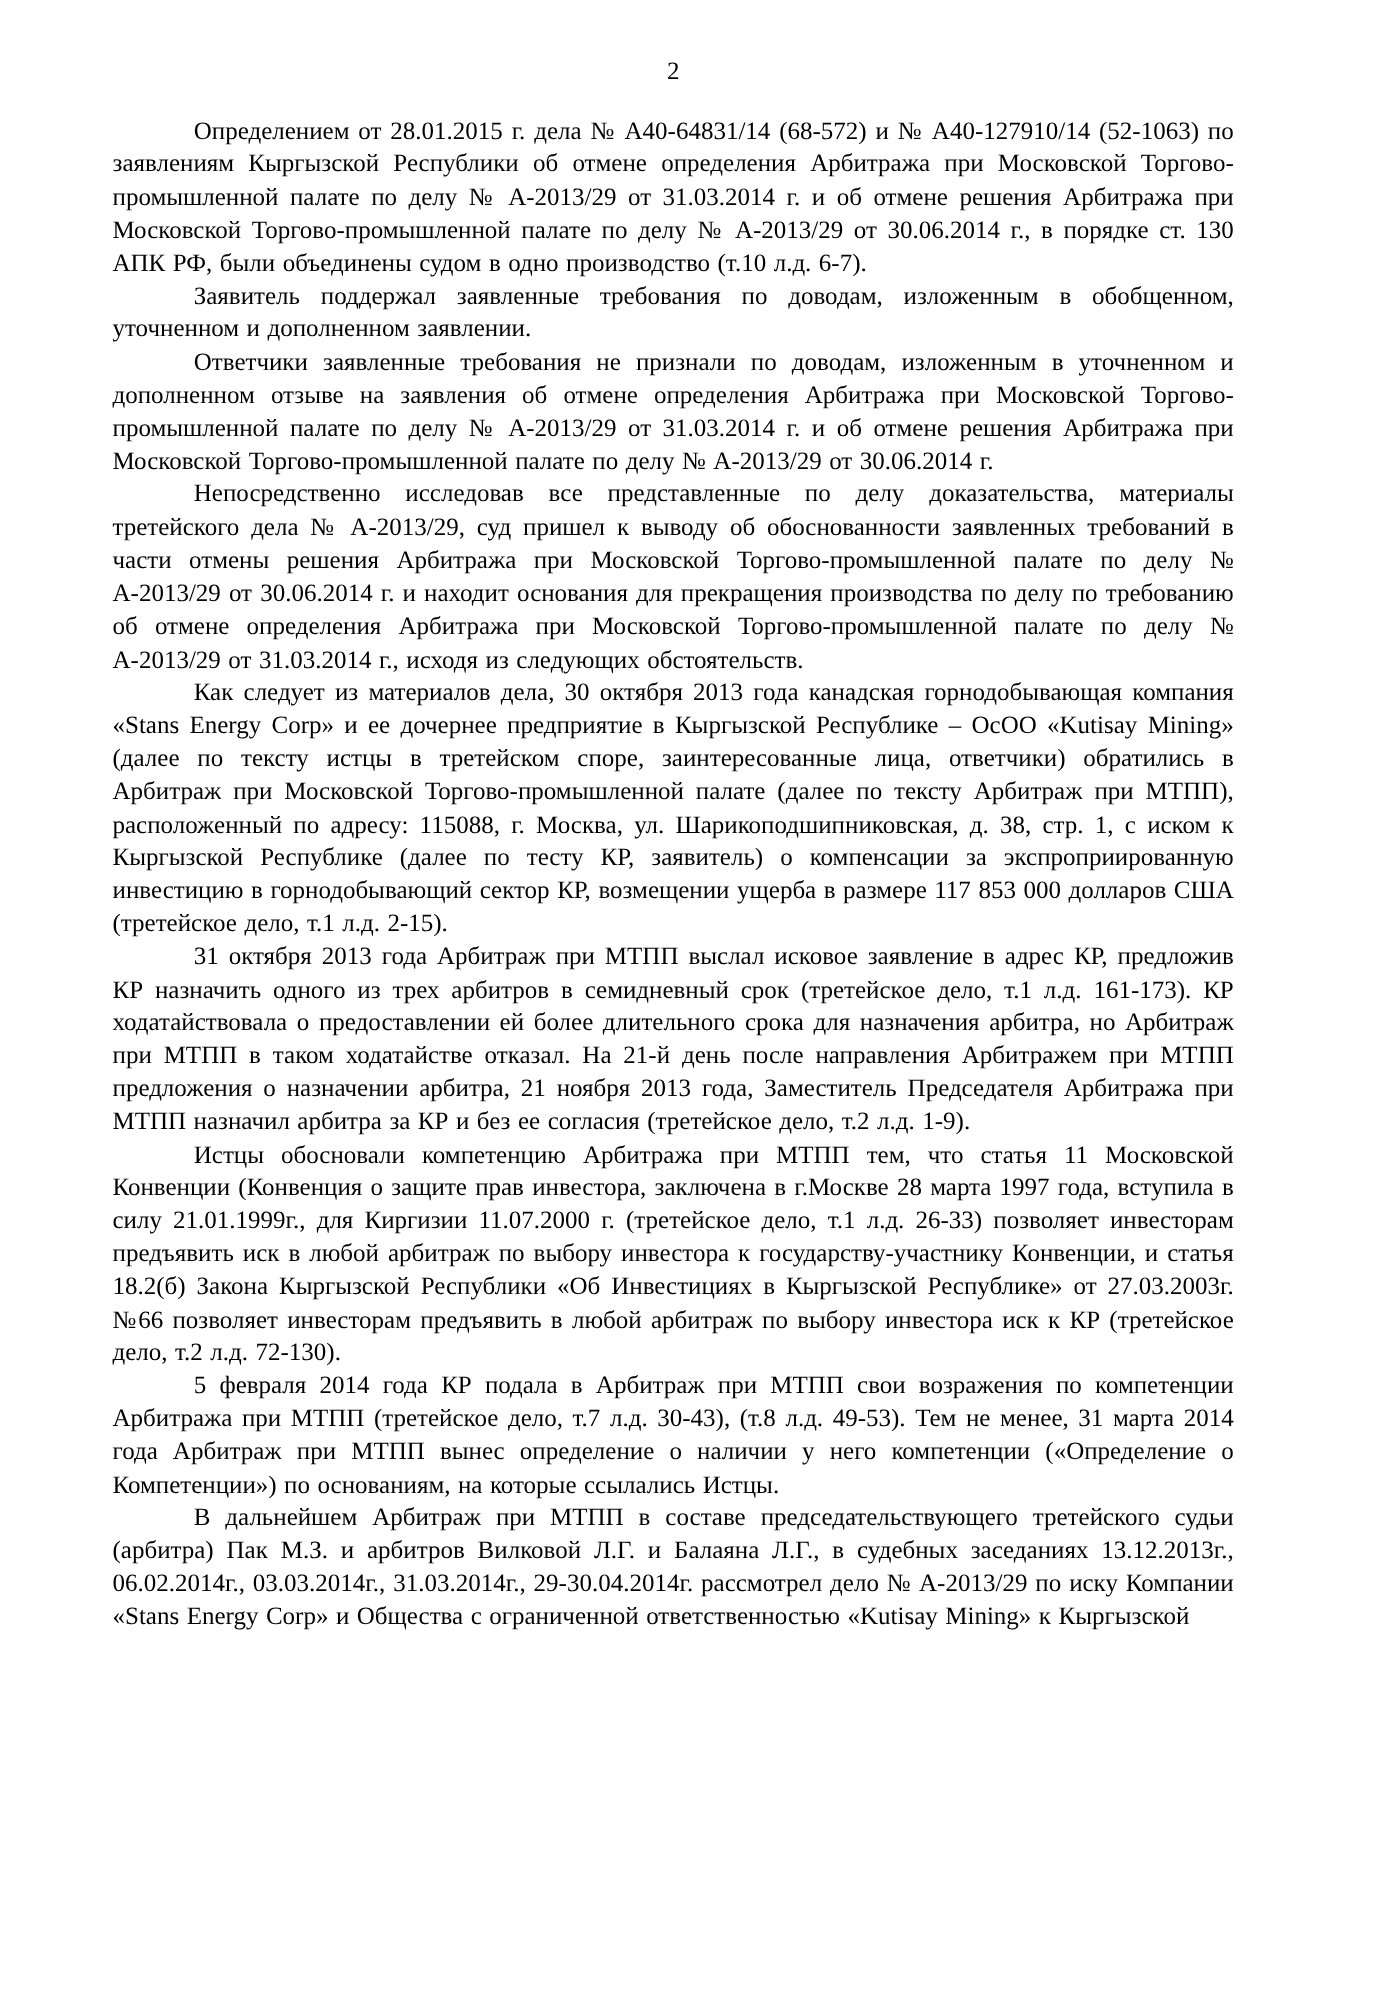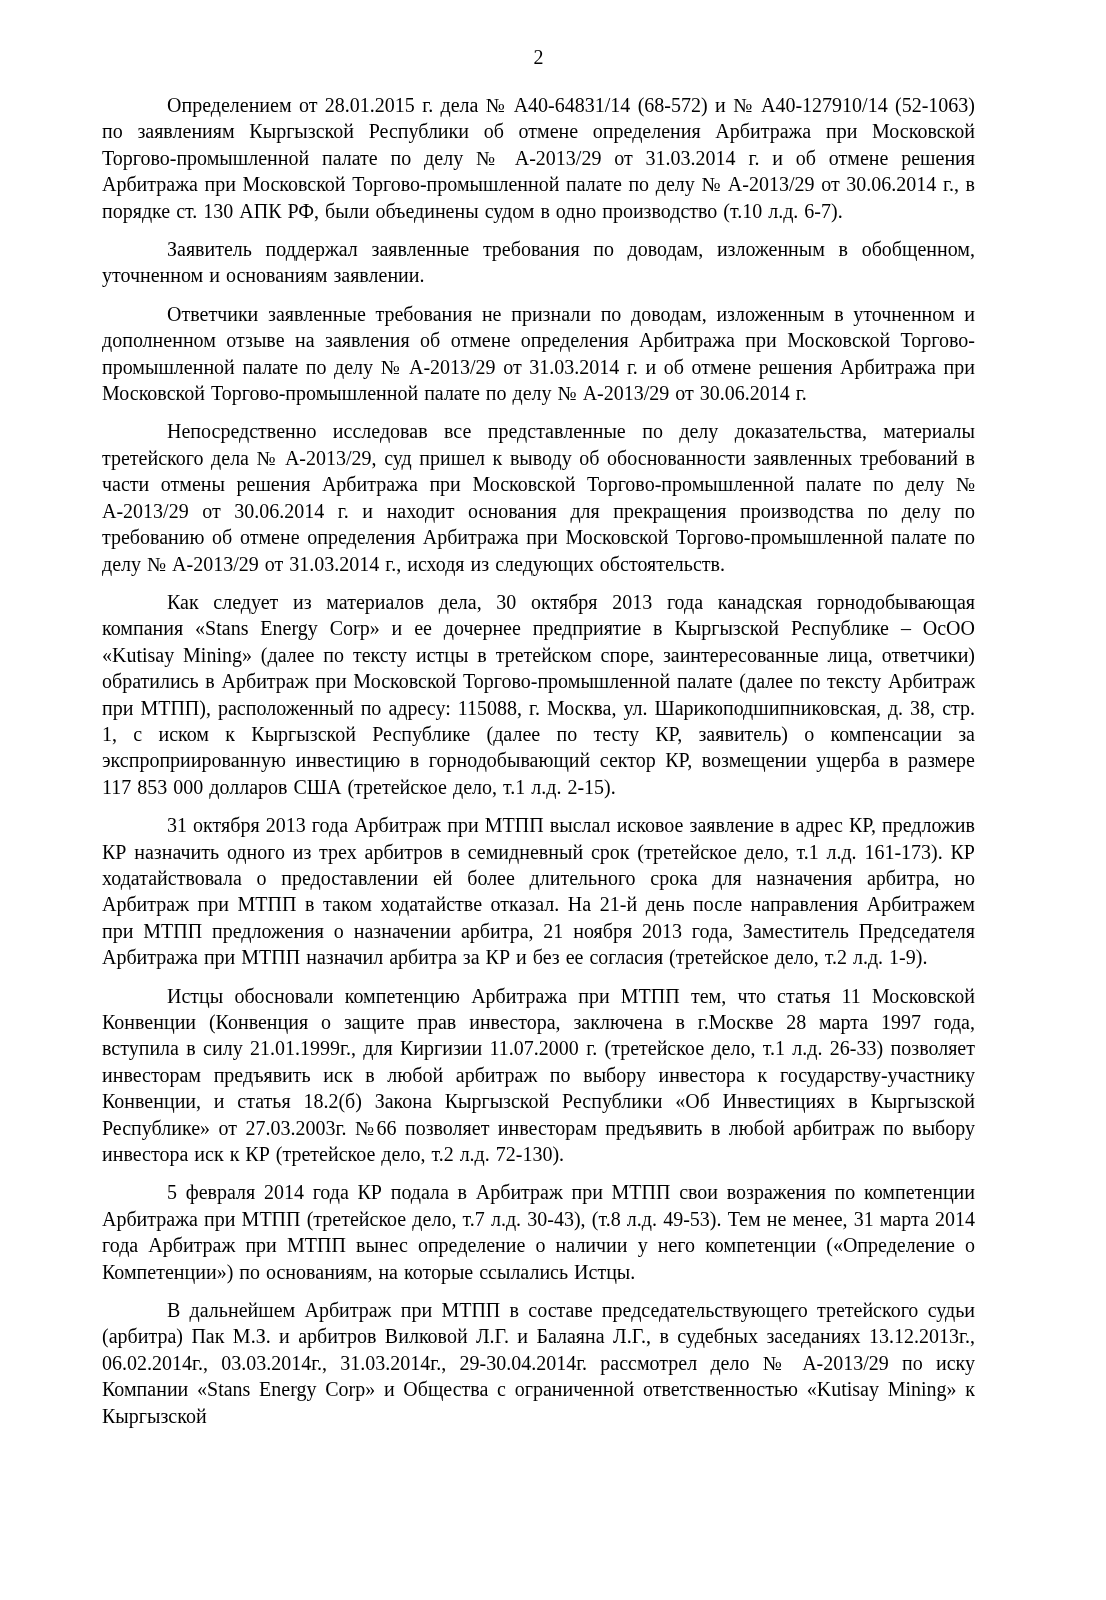--- a/index.html
+++ b/index.html
@@ -19,35 +19,35 @@
     font-size: 20px;
     line-height: 26.4px;
     overflow: hidden;
   }
   .page-number {
     text-align: center;
     line-height: 26px;
     margin: 0 0 22px 0;
   }
   .doc-body p.para {
-    margin: 12px;
+    margin: 0;
     padding: 0;
     text-align: justify;
     text-indent: 65px;
     word-spacing: 1px;
   }
 </style>
 </head>
 <body>
 
 <div class="page">
   <div class="page-number">2</div>
   <div class="doc-body">
       <p class="para">Определением от 28.01.2015 г. дела № А40-64831/14 (68-572) и № А40-127910/14 (52-1063) по заявлениям Кыргызской Республики об отмене определения Арбитража при Московской Торгово-промышленной палате по делу № А-2013/29 от 31.03.2014 г. и об отмене решения Арбитража при Московской Торгово-промышленной палате по делу № А-2013/29 от 30.06.2014 г., в порядке ст. 130 АПК РФ, были объединены судом в одно производство (т.10 л.д. 6-7).</p>
-      <p class="para">Заявитель поддержал заявленные требования по доводам, изложенным в обобщенном, уточненном и основаниям заявлении.</p>
+      <p class="para">Заявитель поддержал заявленные требования по доводам, изложенным в обобщенном, уточненном и дополненном заявлении.</p>
       <p class="para">Ответчики заявленные требования не признали по доводам, изложенным в уточненном и дополненном отзыве на заявления об отмене определения Арбитража при Московской Торгово-промышленной палате по делу № А-2013/29 от 31.03.2014 г. и об отмене решения Арбитража при Московской Торгово-промышленной палате по делу № А-2013/29 от 30.06.2014 г.</p>
       <p class="para">Непосредственно исследовав все представленные по делу доказательства, материалы третейского дела № А-2013/29, суд пришел к выводу об обоснованности заявленных требований в части отмены решения Арбитража при Московской Торгово-промышленной палате по делу № А-2013/29 от 30.06.2014 г. и находит основания для прекращения производства по делу по требованию об отмене определения Арбитража при Московской Торгово-промышленной палате по делу № А-2013/29 от 31.03.2014 г., исходя из следующих обстоятельств.</p>
       <p class="para">Как следует из материалов дела, 30 октября 2013 года канадская горнодобывающая компания «Stans Energy Corp» и ее дочернее предприятие в Кыргызской Республике – ОсОО «Kutisay Mining» (далее по тексту истцы в третейском споре, заинтересованные лица, ответчики) обратились в Арбитраж при Московской Торгово-промышленной палате (далее по тексту Арбитраж при МТПП), расположенный по адресу: 115088, г. Москва, ул. Шарикоподшипниковская, д. 38, стр. 1, с иском к Кыргызской Республике (далее по тесту КР, заявитель) о компенсации за экспроприированную инвестицию в горнодобывающий сектор КР, возмещении ущерба в размере 117 853 000 долларов США (третейское дело, т.1 л.д. 2-15).</p>
       <p class="para">31 октября 2013 года Арбитраж при МТПП выслал исковое заявление в адрес КР, предложив КР назначить одного из трех арбитров в семидневный срок (третейское дело, т.1 л.д. 161-173). КР ходатайствовала о предоставлении ей более длительного срока для назначения арбитра, но Арбитраж при МТПП в таком ходатайстве отказал. На 21-й день после направления Арбитражем при МТПП предложения о назначении арбитра, 21 ноября 2013 года, Заместитель Председателя Арбитража при МТПП назначил арбитра за КР и без ее согласия (третейское дело, т.2 л.д. 1-9).</p>
       <p class="para">Истцы обосновали компетенцию Арбитража при МТПП тем, что статья 11 Московской Конвенции (Конвенция о защите прав инвестора, заключена в г.Москве 28 марта 1997 года, вступила в силу 21.01.1999г., для Киргизии 11.07.2000 г. (третейское дело, т.1 л.д. 26-33) позволяет инвесторам предъявить иск в любой арбитраж по выбору инвестора к государству-участнику Конвенции, и статья 18.2(б) Закона Кыргызской Республики «Об Инвестициях в Кыргызской Республике» от 27.03.2003г. №66 позволяет инвесторам предъявить в любой арбитраж по выбору инвестора иск к КР (третейское дело, т.2 л.д. 72-130).</p>
       <p class="para">5 февраля 2014 года КР подала в Арбитраж при МТПП свои возражения по компетенции Арбитража при МТПП (третейское дело, т.7 л.д. 30-43), (т.8 л.д. 49-53). Тем не менее, 31 марта 2014 года Арбитраж при МТПП вынес определение о наличии у него компетенции («Определение о Компетенции») по основаниям, на которые ссылались Истцы.</p>
       <p class="para">В дальнейшем Арбитраж при МТПП в составе председательствующего третейского судьи (арбитра) Пак М.З. и арбитров Вилковой Л.Г. и Балаяна Л.Г., в судебных заседаниях 13.12.2013г., 06.02.2014г., 03.03.2014г., 31.03.2014г., 29-30.04.2014г. рассмотрел дело № А-2013/29 по иску Компании «Stans Energy Corp» и Общества с ограниченной ответственностью «Kutisay Mining» к Кыргызской</p>
     </div>
 </div>
 

